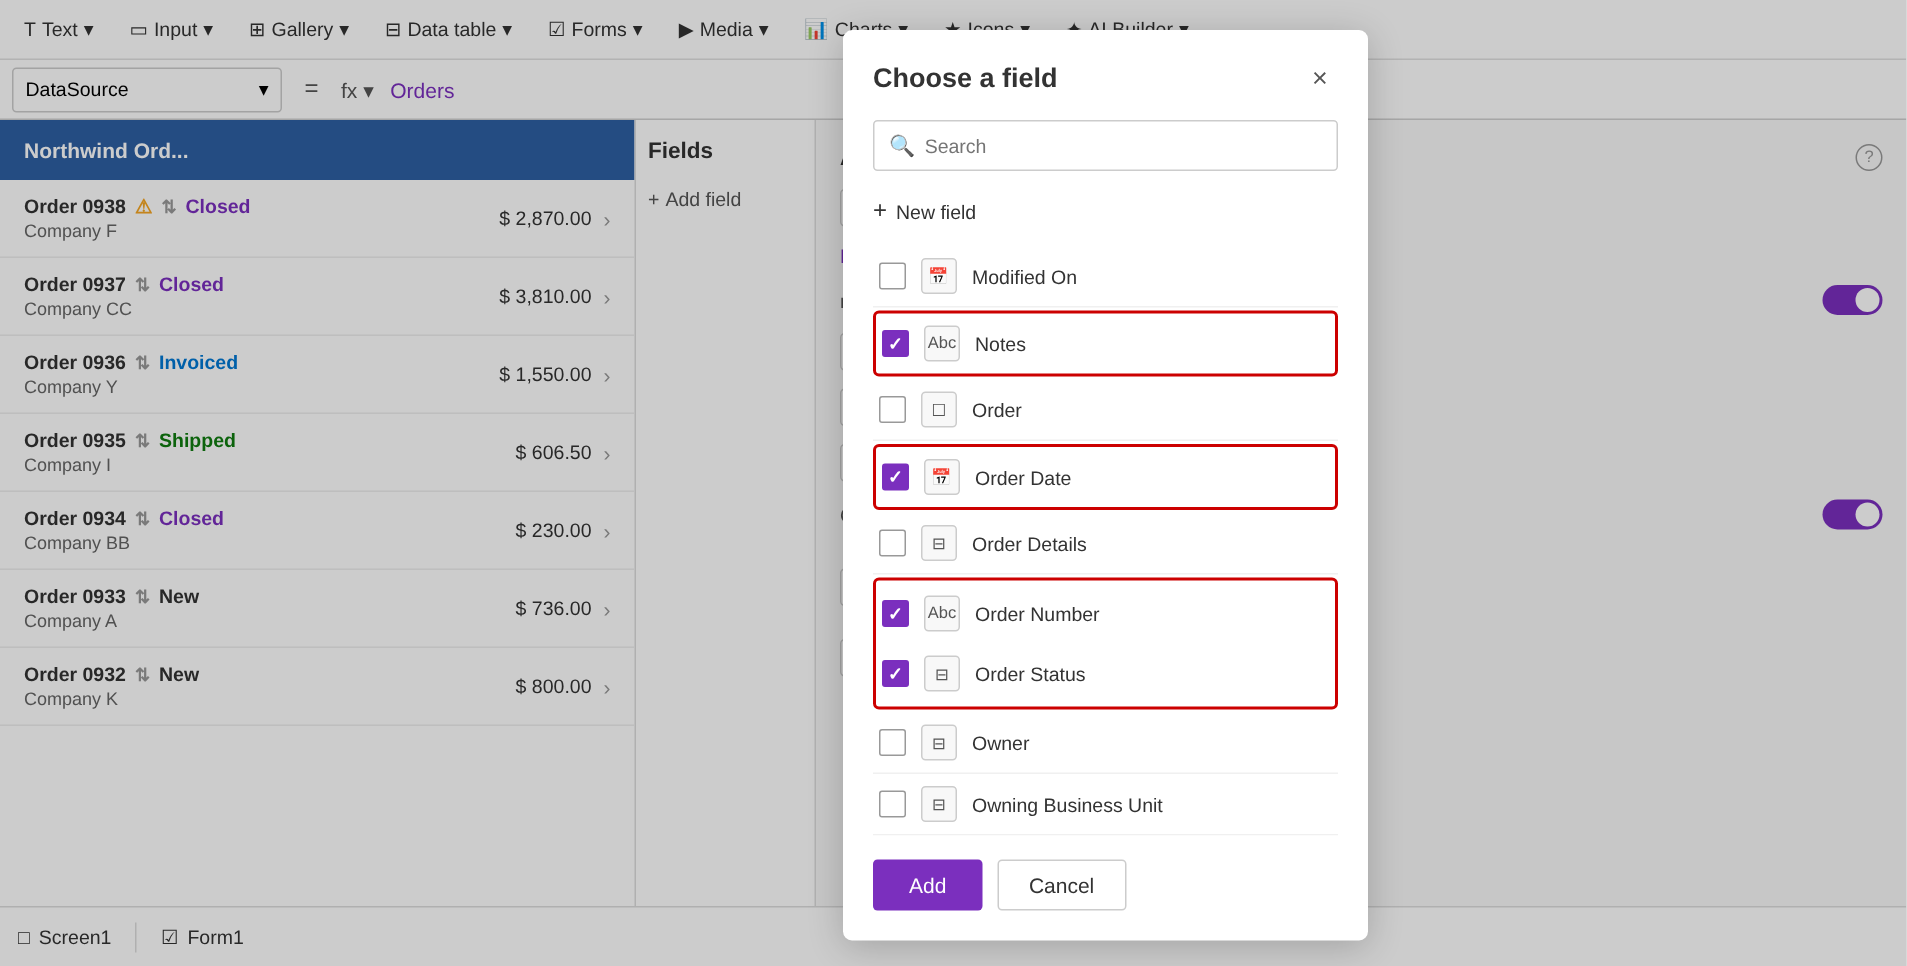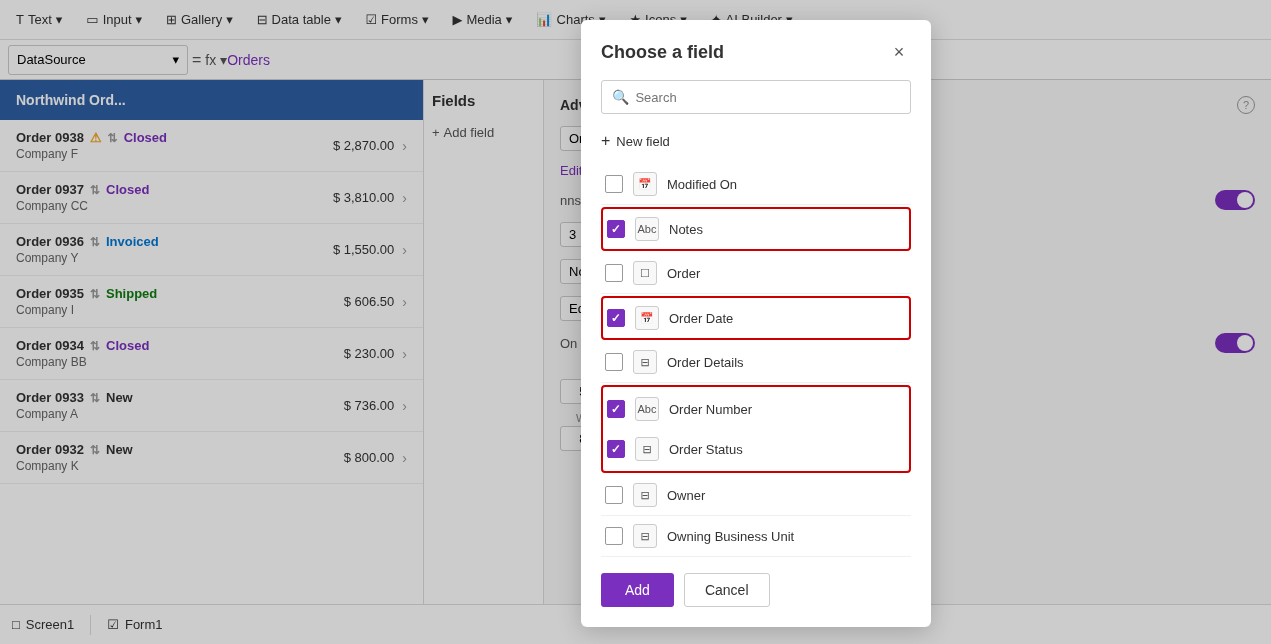--- a/index.html
+++ b/index.html
@@ -27,21 +27,21 @@
     }
 
     
     .formula-bar {
       height: 40px;
       background: #fff;
       border-bottom: 1px solid #d0d0d0;
       display: flex;
       align-items: center;
       padding: 0 8px;
-      gap: 0;
+      gap: 11px;
       position: absolute;
       top: 40px; left: 0; right: 0;
     }
     .datasource-select {
       border: 1px solid #ccc;
       border-radius: 3px;
       padding: 4px 8px;
       font-size: 13px;
       width: 180px;
       height: 30px;
@@ -151,21 +151,21 @@
       display: flex; align-items: center; justify-content: center;
       z-index: 100;
     }
     .modal {
       background: #fff;
       border-radius: 6px;
       box-shadow: 0 4px 24px rgba(0,0,0,0.2);
       width: 350px;
       padding: 20px;
       position: absolute;
-      top: 20px; left: 581px;
+      top: 20px; left: 562px;
     }
     .modal-header {
       display: flex; align-items: center; justify-content: space-between;
       margin-bottom: 16px;
     }
     .modal-title { font-size: 18px; font-weight: 600; color: #333; }
     .modal-close {
       cursor: pointer; font-size: 18px; color: #555;
       width: 24px; height: 24px;
       display: flex; align-items: center; justify-content: center;

